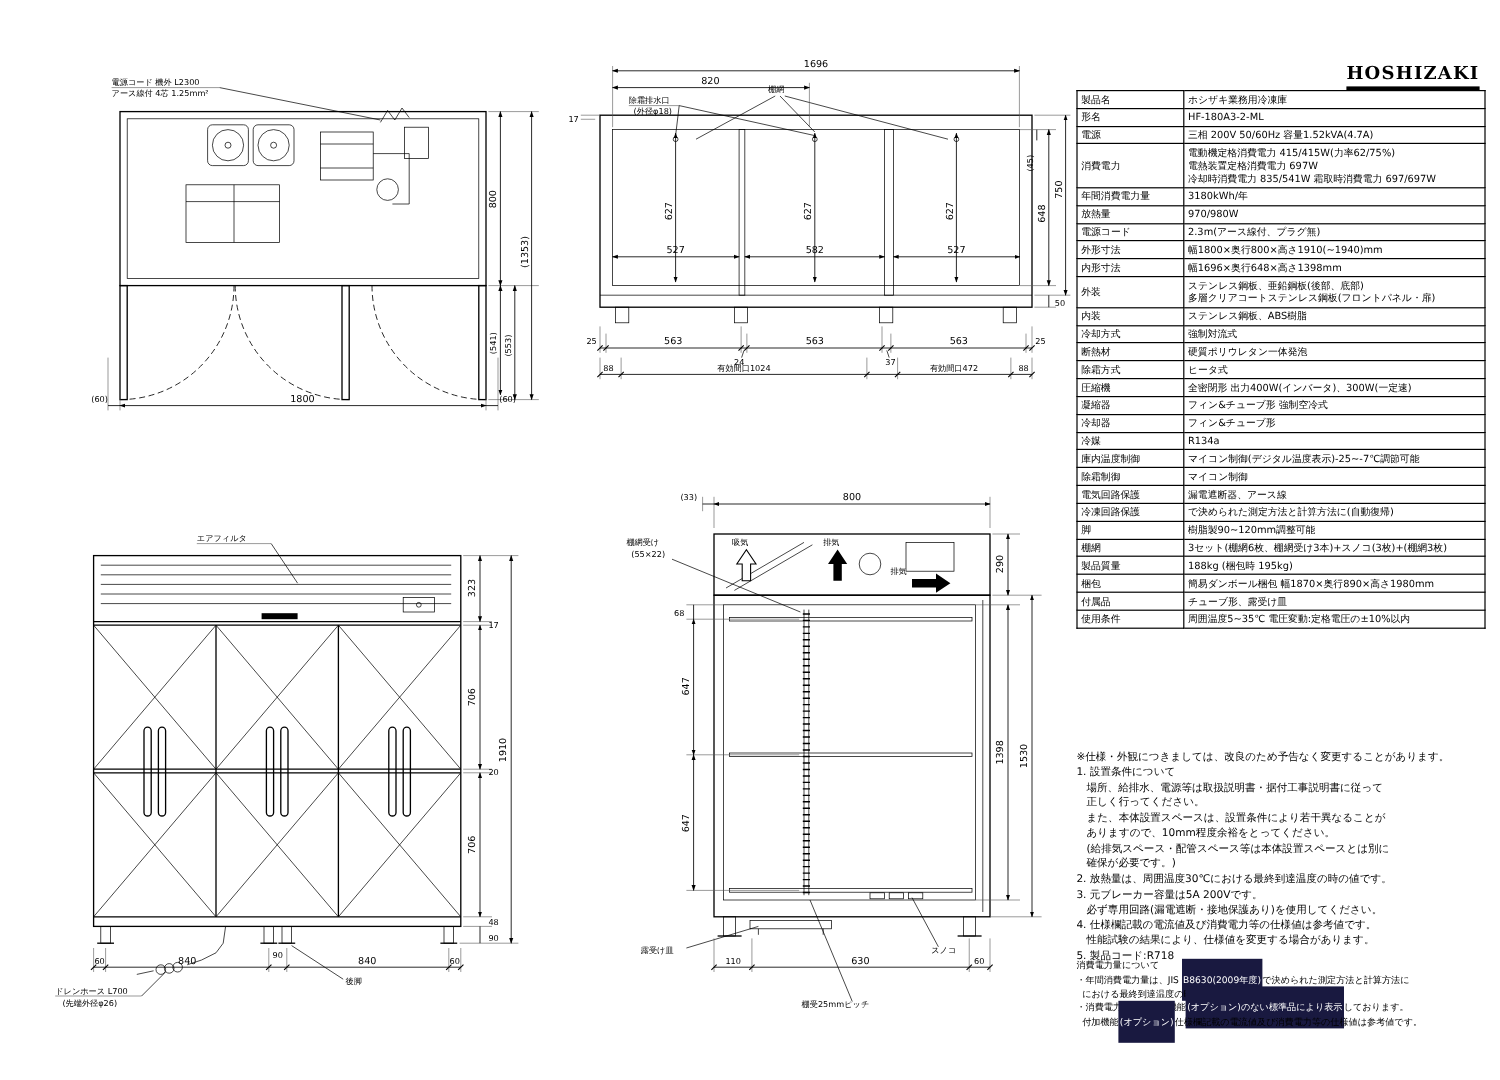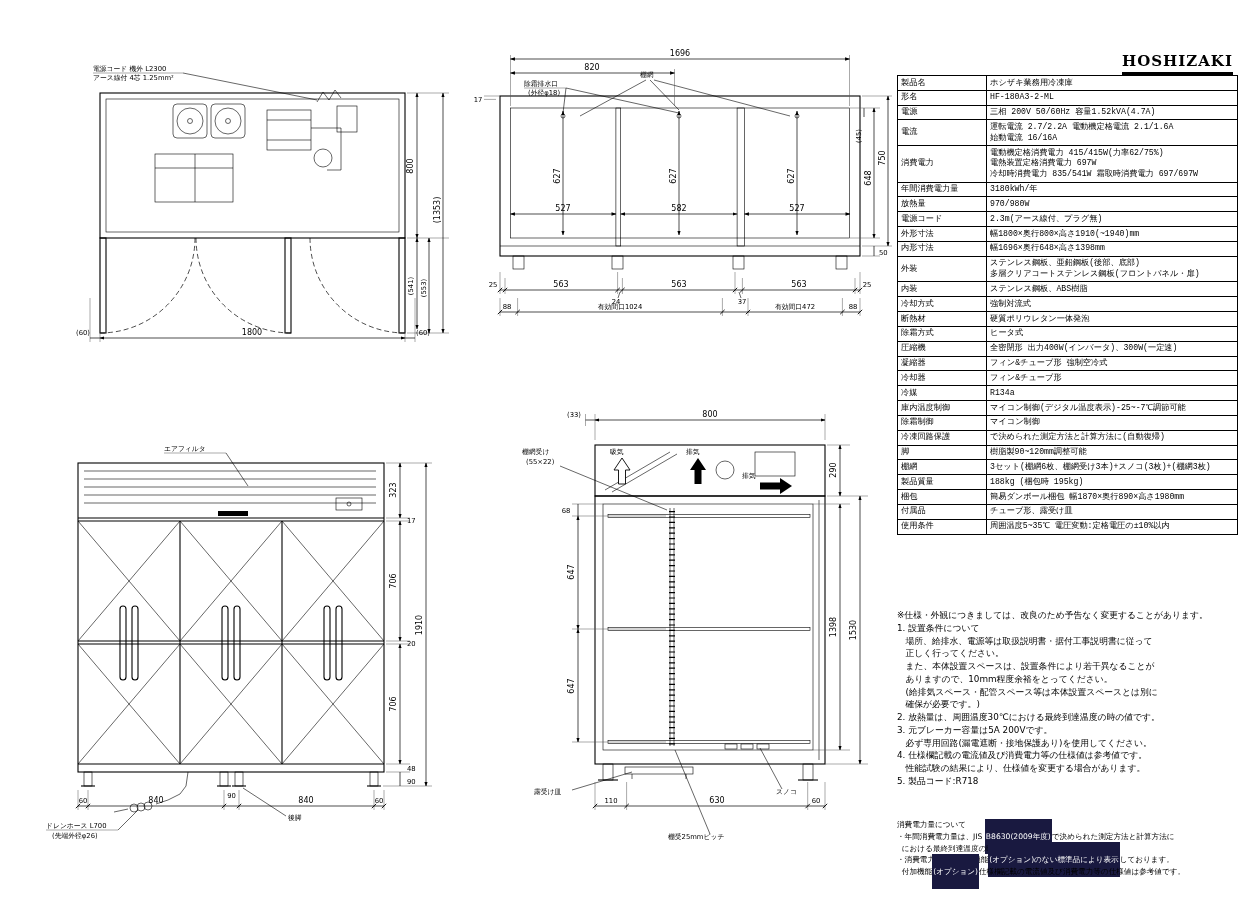--- a/index.html
+++ b/index.html
@@ -1,27 +1,27 @@
 <!DOCTYPE html>
 <html><head>
 <meta charset="utf-8">
 <style>
   html,body { margin:0; padding:0; background:#fff; }
   body { width:1250px; height:900px; position:relative; font-family:"DejaVu Sans",sans-serif; color:#000; overflow:hidden; }
   #logo { position:absolute; left:1122px; top:52px; font-weight:bold; font-size:15px; letter-spacing:1px; border-bottom:3.5px solid #000; padding-bottom:2px; font-family:"DejaVu Serif",serif; }
   
   #spec-table { position:absolute; left:897px; top:75px; width:341px; border-collapse:collapse; table-layout:fixed; }
-  #spec-table td { border:1px solid #000; font-size:8.2px; line-height:1.32; padding:1.5px 3px; vertical-align:middle;font-family:Liberation Mono, monospace; }
+  #spec-table td { border:1px solid #000; font-size:8.2px; line-height:1.32; padding:1.5px 3px; vertical-align:middle; }
   #spec-table td.lbl { width:82px; }
   #spec-table td.val { white-space:pre-line; }
   
-  #notes { position:absolute; left:897px; top:609px; width:350px; font-size:8.8px; line-height:1.45; }
+  #notes { position:absolute; left:897px; top:625px; width:350px; font-size:8.8px; line-height:1.45; }
   #notes .note-line { white-space:pre-wrap; }
   
-  #power-notes { position:absolute; left:897px; top:799px; width:352px; font-size:7.6px; line-height:1.55;margin-top:20px; }
+  #power-notes { position:absolute; left:897px; top:799px; width:352px; font-size:7.6px; line-height:1.55; }
   #power-notes .pl { white-space:pre-wrap; }
   .hl { background:#191940; color:#fff; padding:13px 1px; }
   
   svg.drawing { position:absolute; overflow:visible; }
   svg text { font-size:8px; fill:#000; }
   svg text.t7 { font-size:6.8px; }
   .ln   { fill:none; stroke:#000; stroke-width:1.1; }
   .thin { fill:none; stroke:#000; stroke-width:0.6; }
   .dash { fill:none; stroke:#000; stroke-width:0.7; stroke-dasharray:5 3; }
   .dl   { fill:none; stroke:#000; stroke-width:0.7; }
@@ -442,25 +442,20 @@
     </tr>
       <tr style="">
       <td class="lbl">形名</td>
       <td class="val">HF-180A3-2-ML</td>
     </tr>
       <tr style="">
       <td class="lbl">電源</td>
       <td class="val">三相 200V 50/60Hz 容量1.52kVA(4.7A)</td>
     </tr>
       <tr style="">
-      <td class="lbl">電流</td>
-      <td class="val">運転電流 2.7/2.2A 電動機定格電流 2.1/1.6A
-始動電流 16/16A</td>
-    </tr>
-      <tr style="">
       <td class="lbl">消費電力</td>
       <td class="val">電動機定格消費電力 415/415W(力率62/75%)
 電熱装置定格消費電力 697W
 冷却時消費電力 835/541W 霜取時消費電力 697/697W</td>
     </tr>
       <tr style="">
       <td class="lbl">年間消費電力量</td>
       <td class="val">3180kWh/年</td>
     </tr>
       <tr style="">
@@ -516,20 +511,24 @@
       <td class="lbl">冷媒</td>
       <td class="val">R134a</td>
     </tr>
       <tr style="">
       <td class="lbl">庫内温度制御</td>
       <td class="val">マイコン制御(デジタル温度表示)-25~-7℃調節可能</td>
     </tr>
       <tr style="">
       <td class="lbl">除霜制御</td>
       <td class="val">マイコン制御</td>
+    </tr>
+      <tr style="">
+      <td class="lbl">電気回路保護</td>
+      <td class="val">漏電遮断器、アース線</td>
     </tr>
       <tr style="">
       <td class="lbl">冷凍回路保護</td>
       <td class="val">で決められた測定方法と計算方法に(自動復帰)</td>
     </tr>
       <tr style="">
       <td class="lbl">脚</td>
       <td class="val">樹脂製90~120mm調整可能</td>
     </tr>
       <tr style="">

